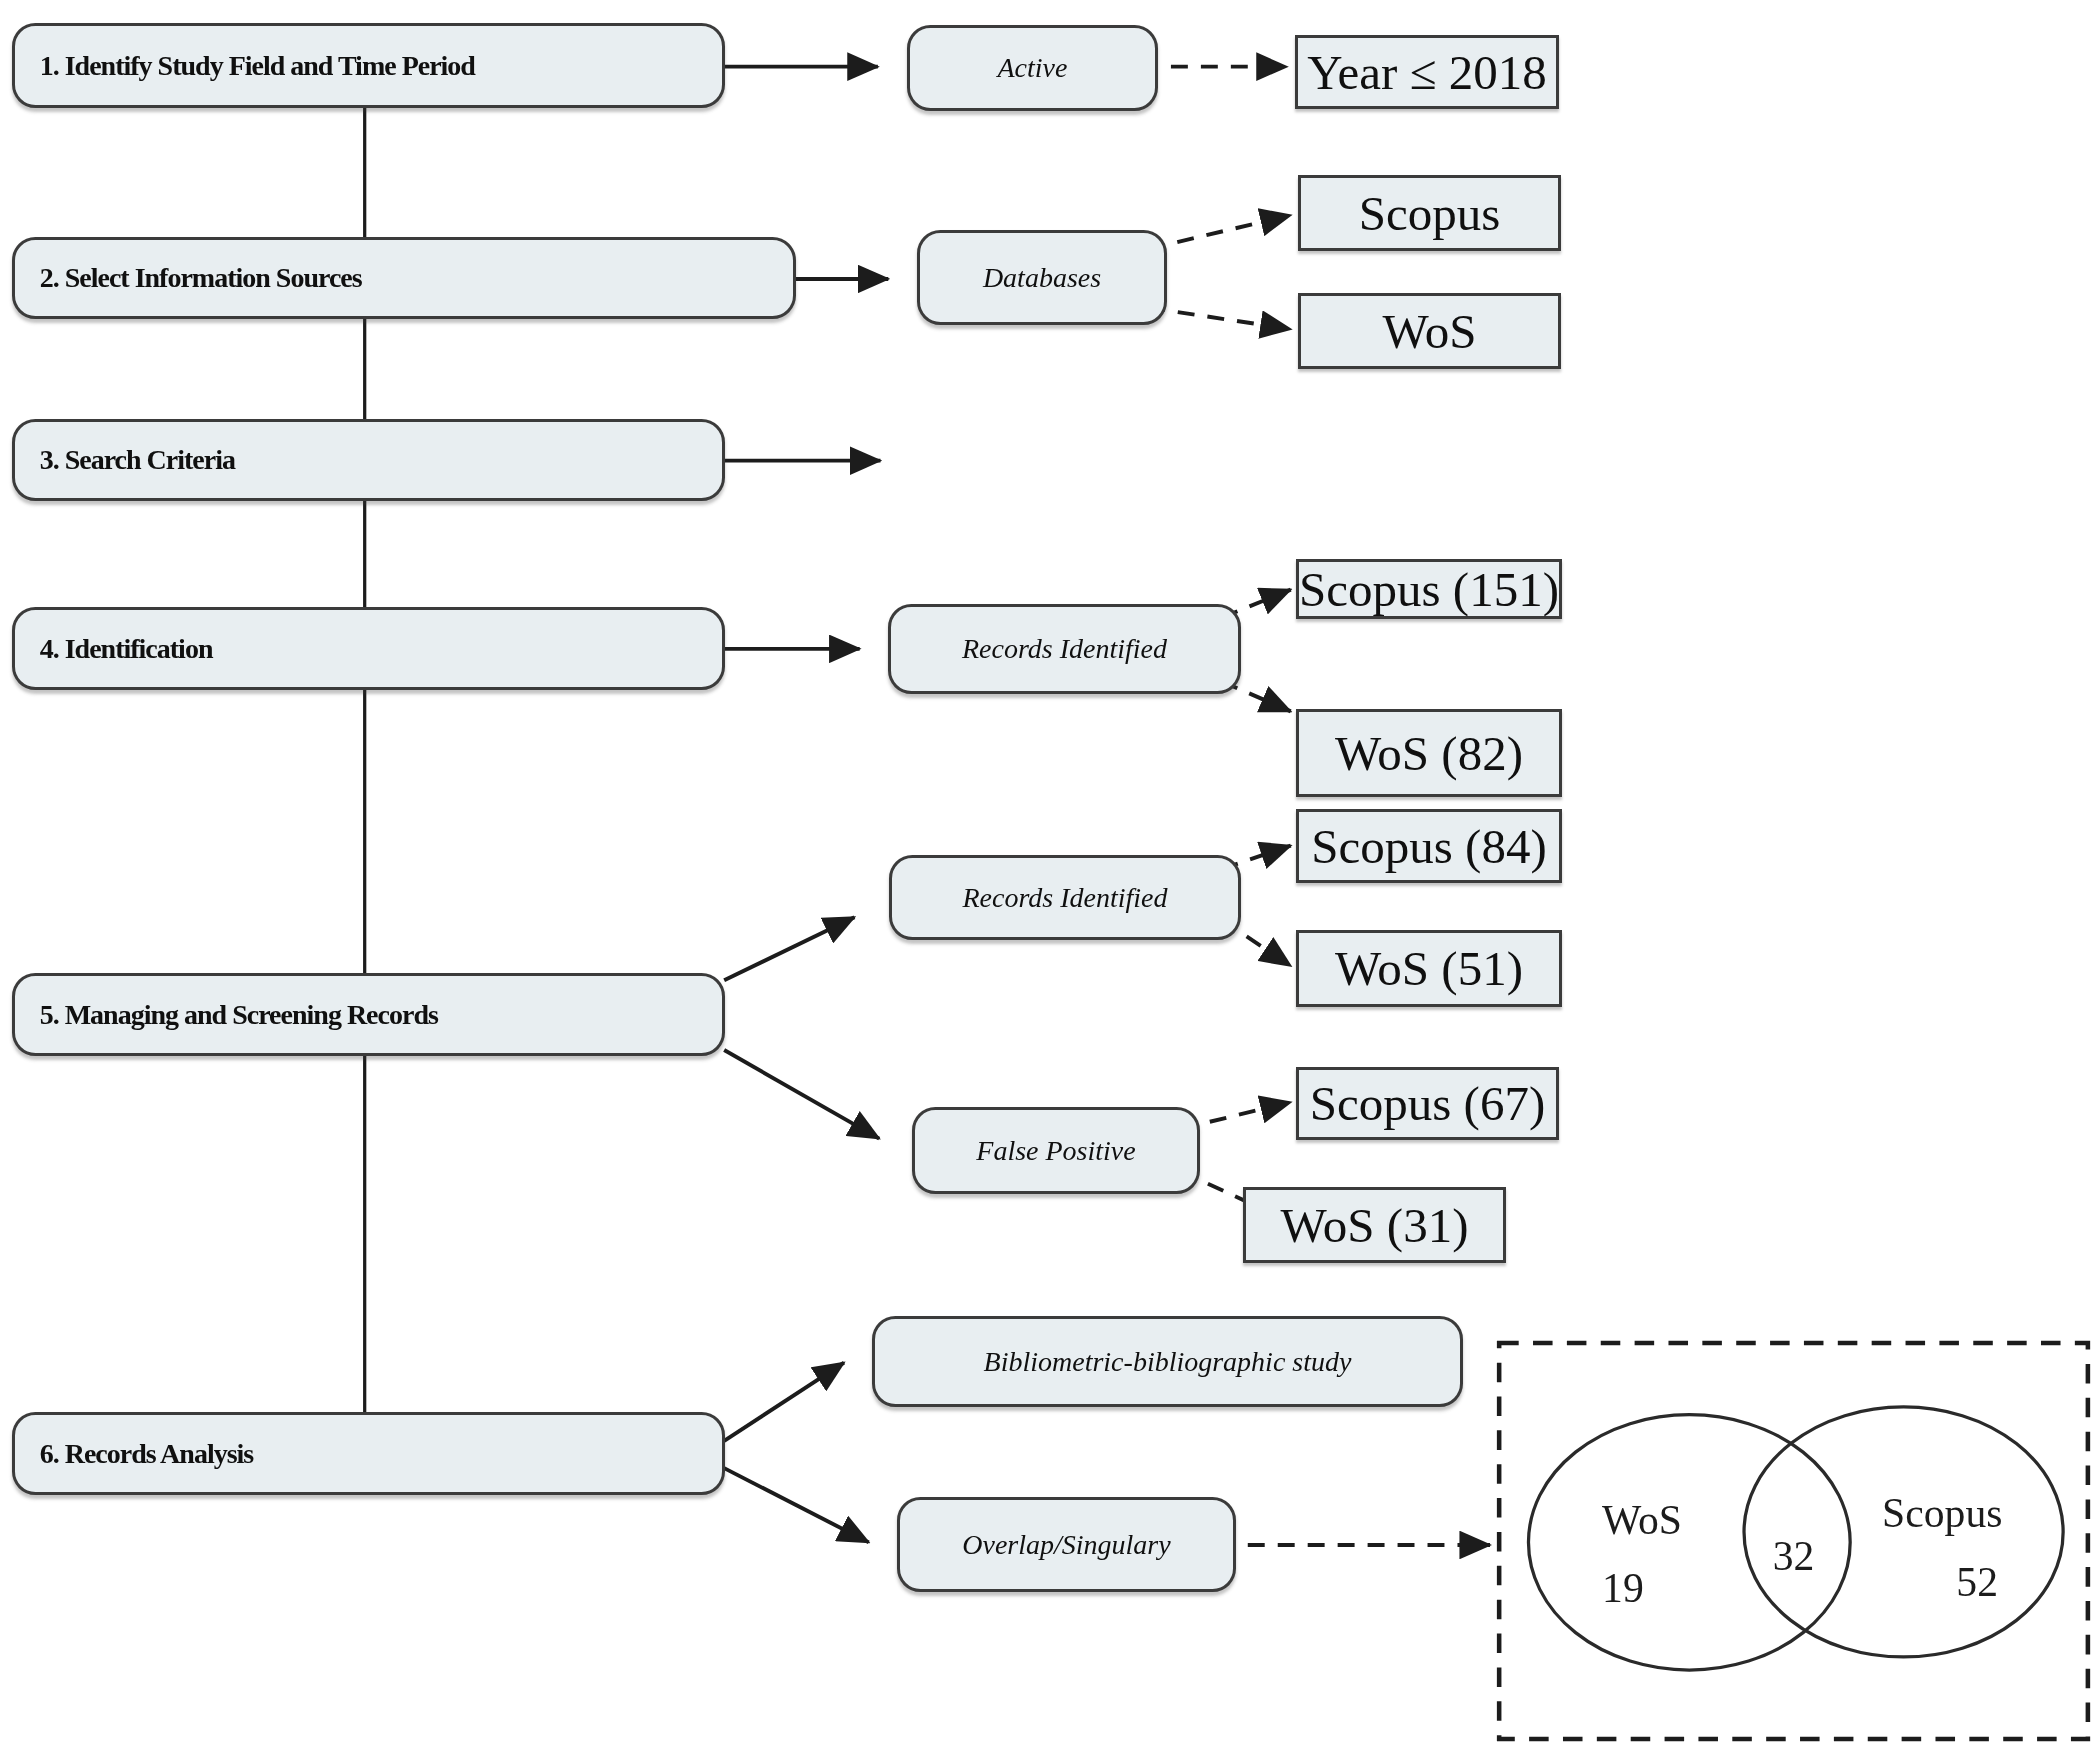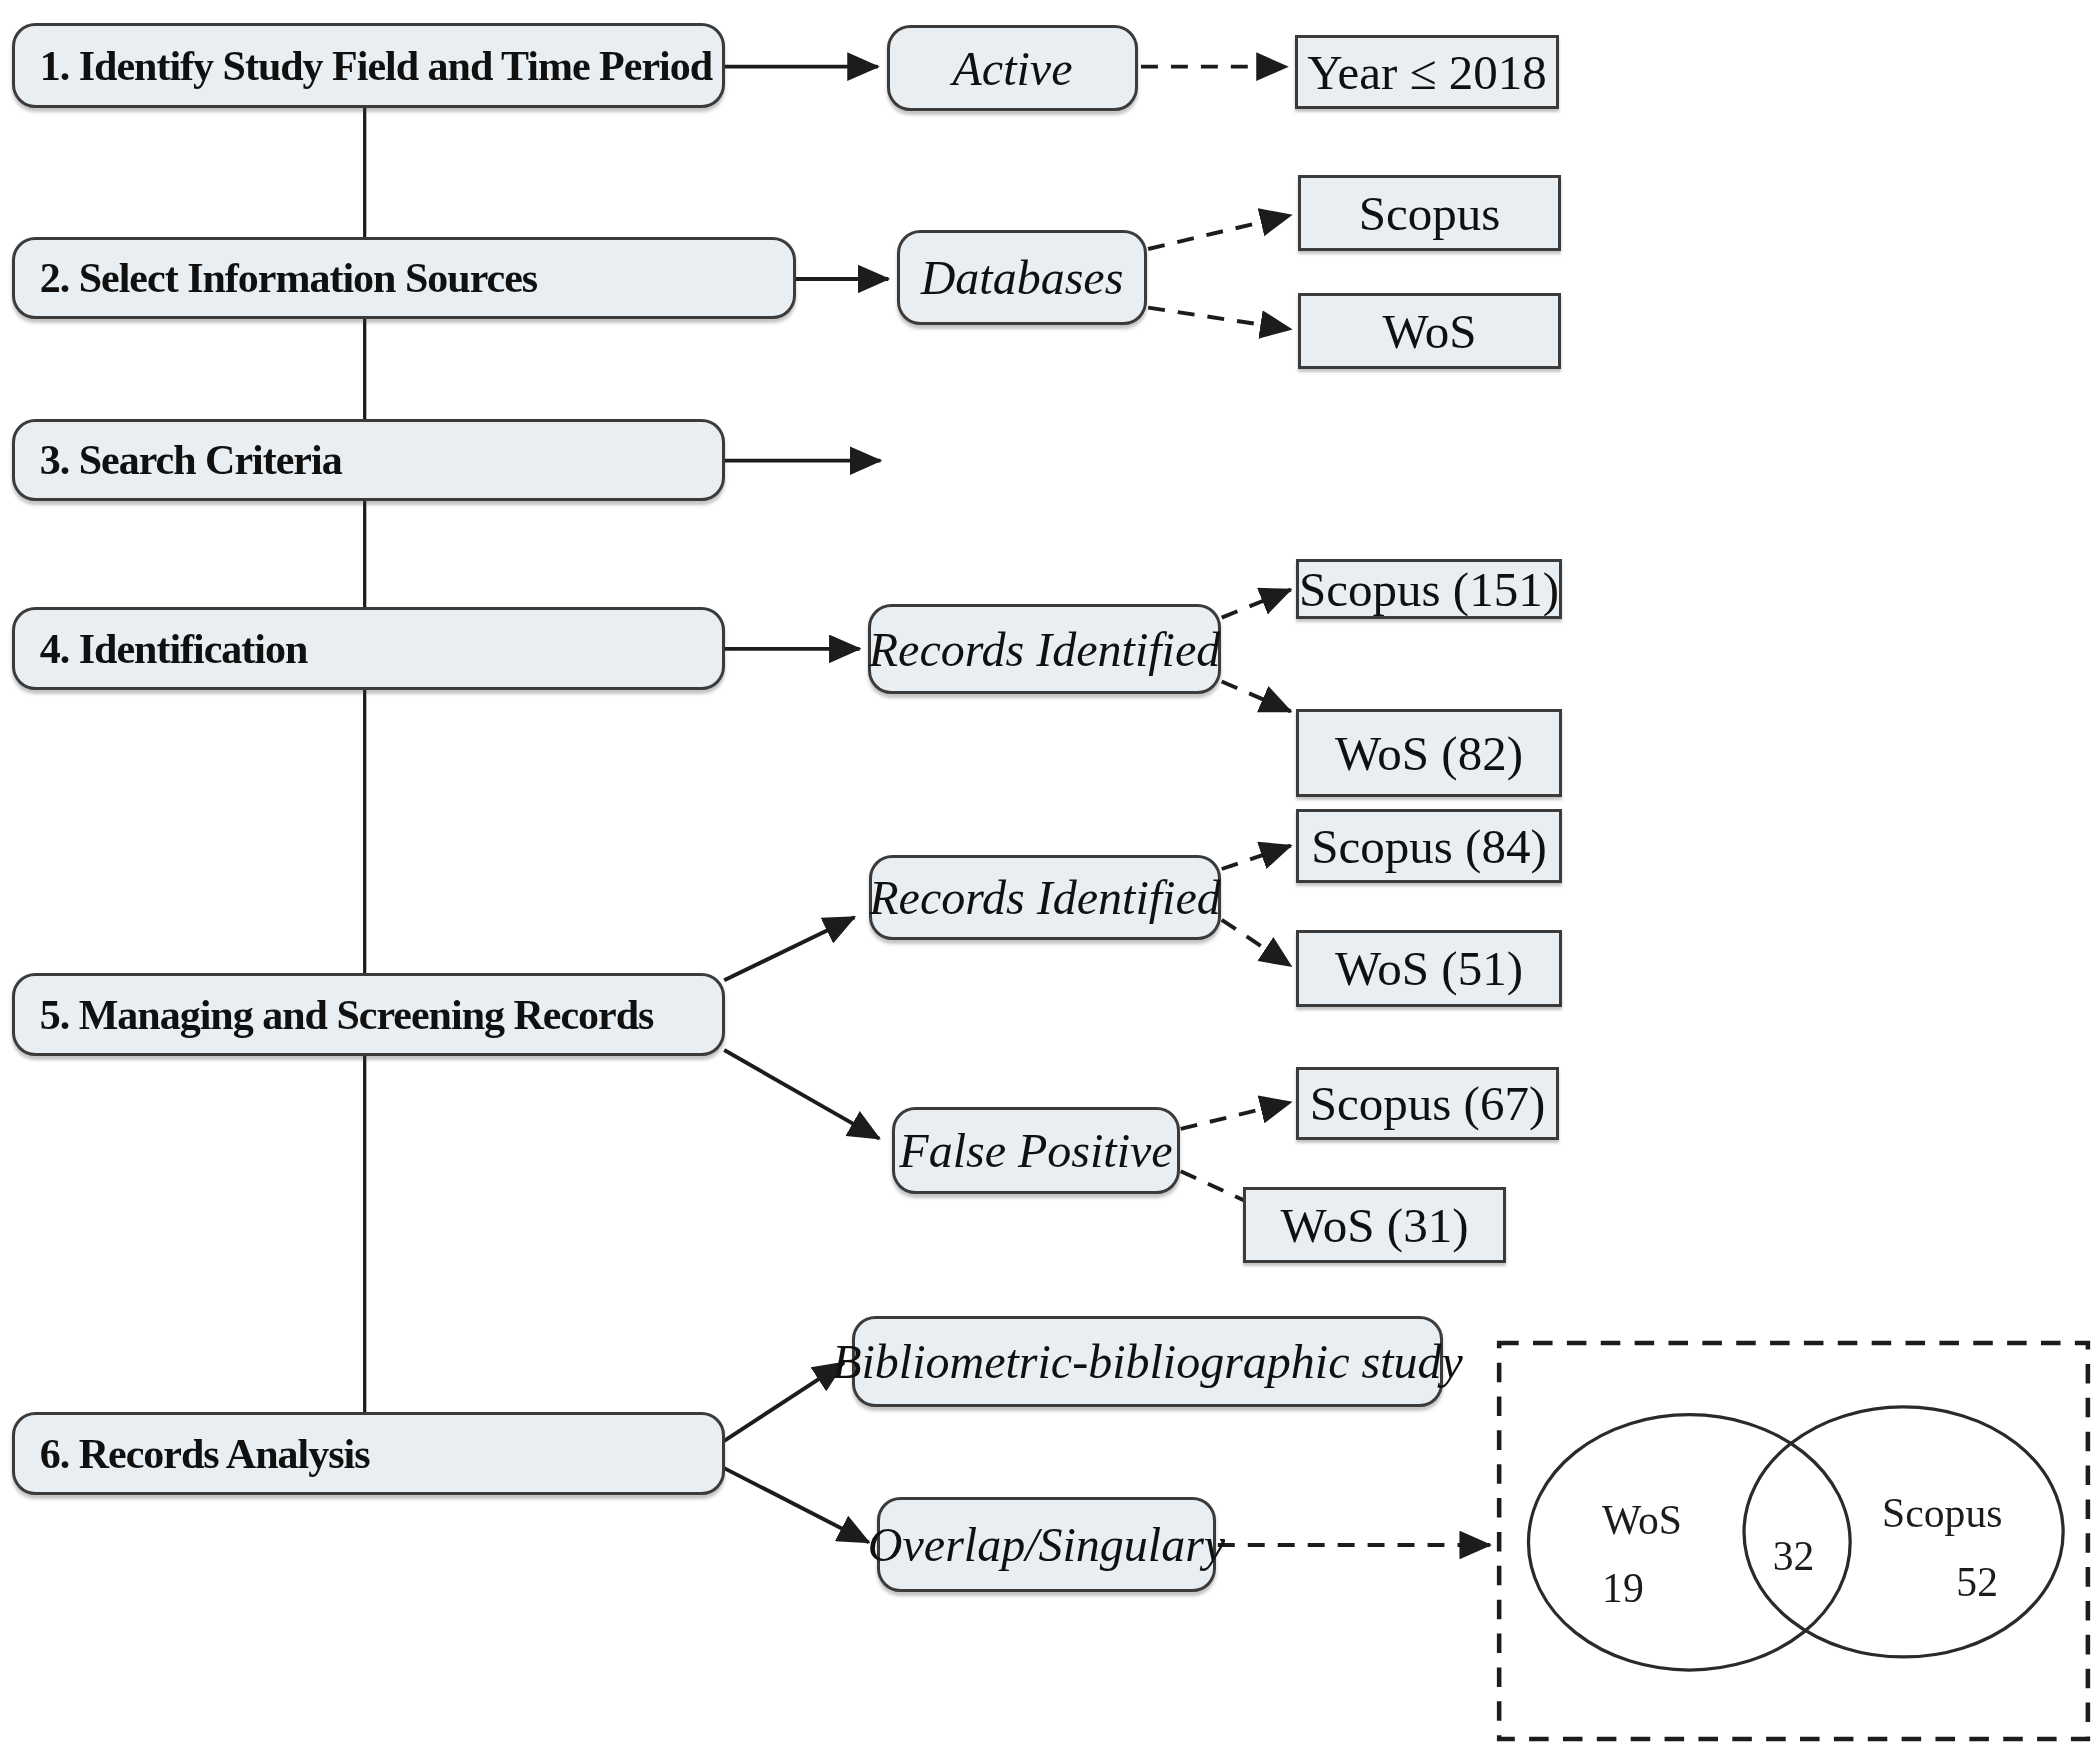--- a/index.html
+++ b/index.html
@@ -17,31 +17,32 @@
     background:#e8eef1;
     border:3.9px solid #3b3b3b;
     display:flex;align-items:center;
     color:#101010;
     box-shadow:0 3.9px 3.3px rgba(60,60,60,0.30);
     white-space:nowrap;
   }
   .stage{
     border-radius:23.4px;
     font-weight:bold;
-    font-size:42px;
+    font-size:28px;
     letter-spacing:-1px;
     justify-content:flex-start;
     padding-left:25px;
   }
   .mid{
     border-radius:23.4px;
     font-style:italic;
-    font-size:48px;
+    font-size:28px;
     justify-content:center;
     text-align:center;
+    margin-left:20px;
   }
   .leaf{
     border-radius:0;
     font-size:49px;
     justify-content:center;
     text-align:center;
     box-shadow:0 3.3px 2.6px rgba(60,60,60,0.30);
   }
   .venn-text{
     font-family:"Liberation Serif", serif;

